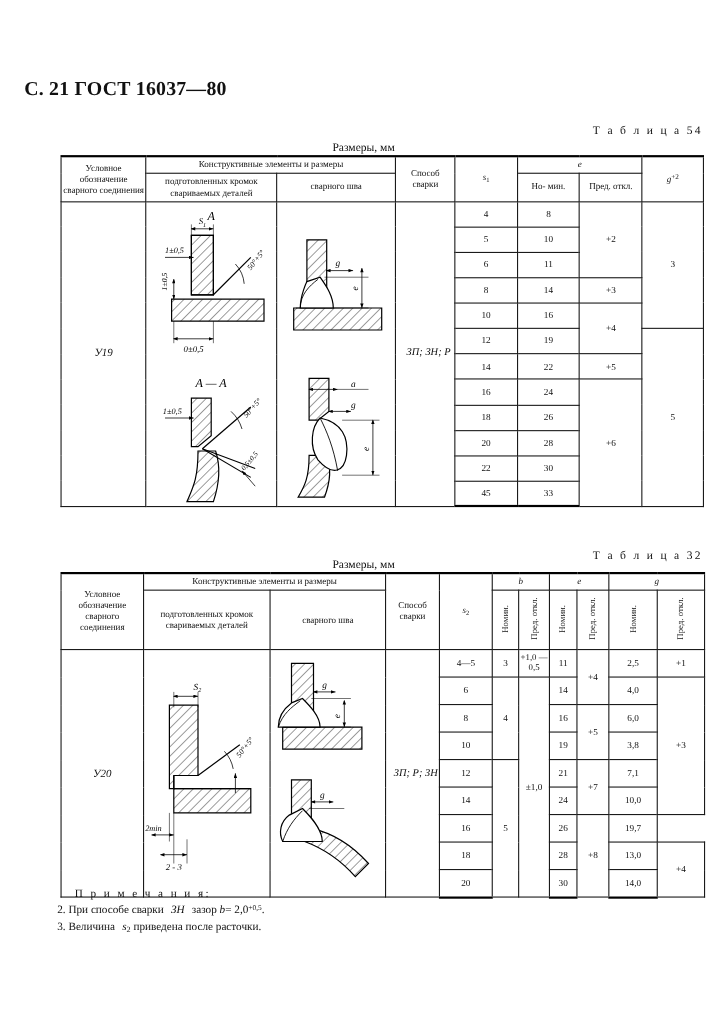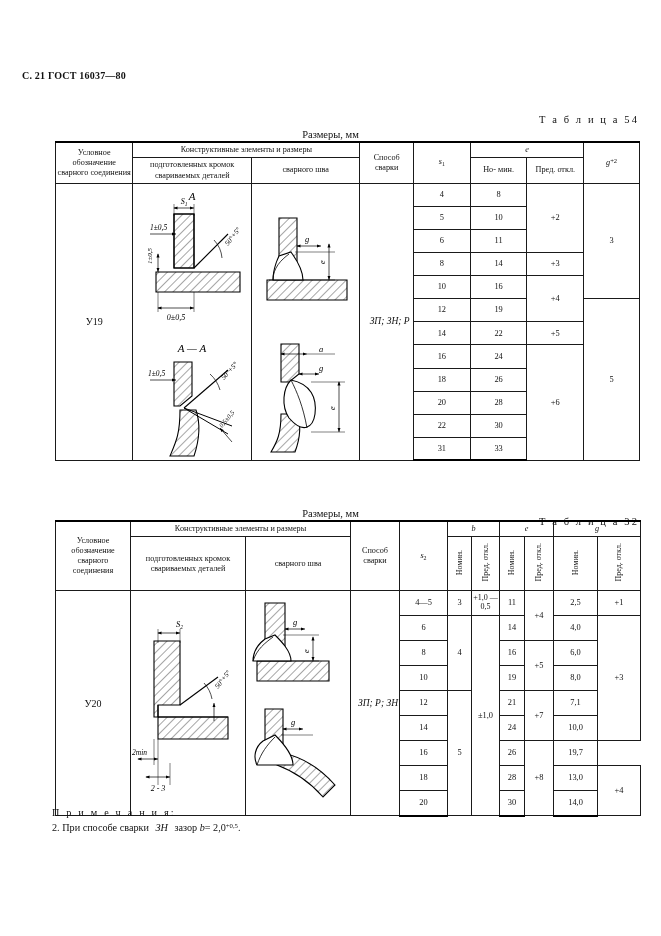--- a/index.html
+++ b/index.html
@@ -18,21 +18,21 @@
   .page {
     position: absolute;
     left: 0; top: 0;
     width: 661px; height: 936px;
   }
 
   
   .page-head {
     position: absolute;
     left: 22px; top: 70px;
-    font-size: 10px;
+    font-size: 18px;
     font-weight: bold;
     letter-spacing: .2px;
     white-space: nowrap;
   }
 
   .tbl-caption {
     position: absolute;
     right: 22px;
     font-size: 10.5px;
     letter-spacing: 2.1px;
@@ -79,20 +79,21 @@
     transform: rotate(180deg);
     white-space: nowrap;
     font-size: 8px;
     margin: 0 auto;
     line-height: 1.2;
     display: inline-block;
     max-height: 46px;
   }
 
   .mark {
+    font-style: italic;
     font-size: 10px;
     margin-top: 44px;
   }
   .method {
     font-style: italic;
     font-size: 9.5px;
     text-align: left;
     padding-left: 6px !important;
     line-height: 1.45;
   }
@@ -104,21 +105,21 @@
   
   .notes {
     position: absolute;
     left: 22px; top: 806px;
     width: 617px;
     font-size: 10.2px;
     line-height: 1.45;
   }
   .notes .ttl {
     letter-spacing: 2.2px;
-    margin-left: 30px;
+    margin-left: 46px;
   }
   .notes p { margin: 0; }
   .notes .ind { text-indent: 30px; text-align: justify; }
 </style>
 </head>
 <body>
 
 <div class="page">
 
   <div class="page-head">С. 21 ГОСТ 16037—80</div>
@@ -325,27 +326,27 @@
       </tr>
       <tr style="height:23px">
         <td>20</td>
         <td>28</td>
       </tr>
       <tr style="height:23px">
         <td>22</td>
         <td>30</td>
       </tr>
       <tr style="height:23px">
-        <td class="thickBot">31</td>
+        <td class="thickBot">45</td>
         <td class="thickBot">33</td>
       </tr>
     </tbody>
   </table>
 
-  <div class="tbl-caption" style="top:516px">Т а б л и ц а  32</div>
+  <div class="tbl-caption" style="top:500px">Т а б л и ц а  32</div>
   <div class="razmery" style="top:508px">Размеры, мм</div>
 
   <table class="gost" id="t32" style="left:55px; top:520px; width:585px;">
     <colgroup>
       <col style="width:75px">
         <col style="width:115px">
         <col style="width:105px">
       <col style="width:49px">
         <col style="width:48px">
       <col style="width:24px">
@@ -473,21 +474,21 @@
       </tr>
       <tr style="height:25px">
         <td>8</td>
         <td>16</td>
         <td rowspan="2">+5</td>
         <td>6,0</td>
       </tr>
       <tr style="height:25px">
         <td>10</td>
         <td>19</td>
-        <td>8,0</td>
+        <td>3,8</td>
       </tr>
       <tr style="height:25px">
         <td>12</td>
         <td rowspan="5">5</td>
         <td>21</td>
         <td rowspan="2">+7</td>
         <td>7,1</td>
       </tr>
       <tr style="height:25px">
         <td>14</td>
@@ -515,15 +516,20 @@
   </table>
 
   <div class="notes">
     <p class="ttl">П р и м е ч а н и я:</p>
     <p class="ind">
       <span>2. При способе сварки</span>
       <span class="ital" style="margin:0 4px">ЗН</span>
       <span>зазор</span>
       <span class="ital">b</span><span>= 2,0</span><span class="sup">+0,5</span>.
     </p>
+    <p class="ind">
+      <span>3. Величина</span>
+      <span class="ital" style="margin-left:4px">s</span><span class="sub">2</span>
+      <span>приведена после расточки.</span>
+    </p>
   </div>
 
 </div>
 
 </body></html>

